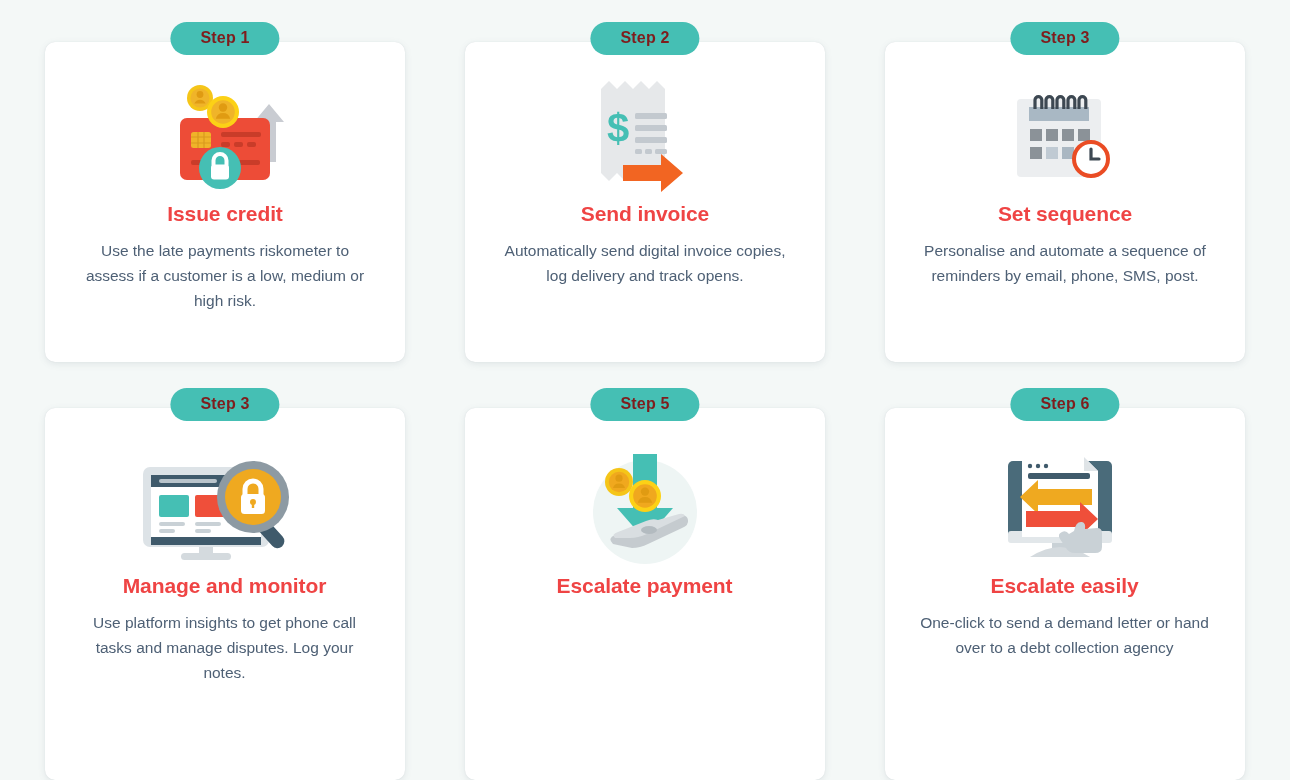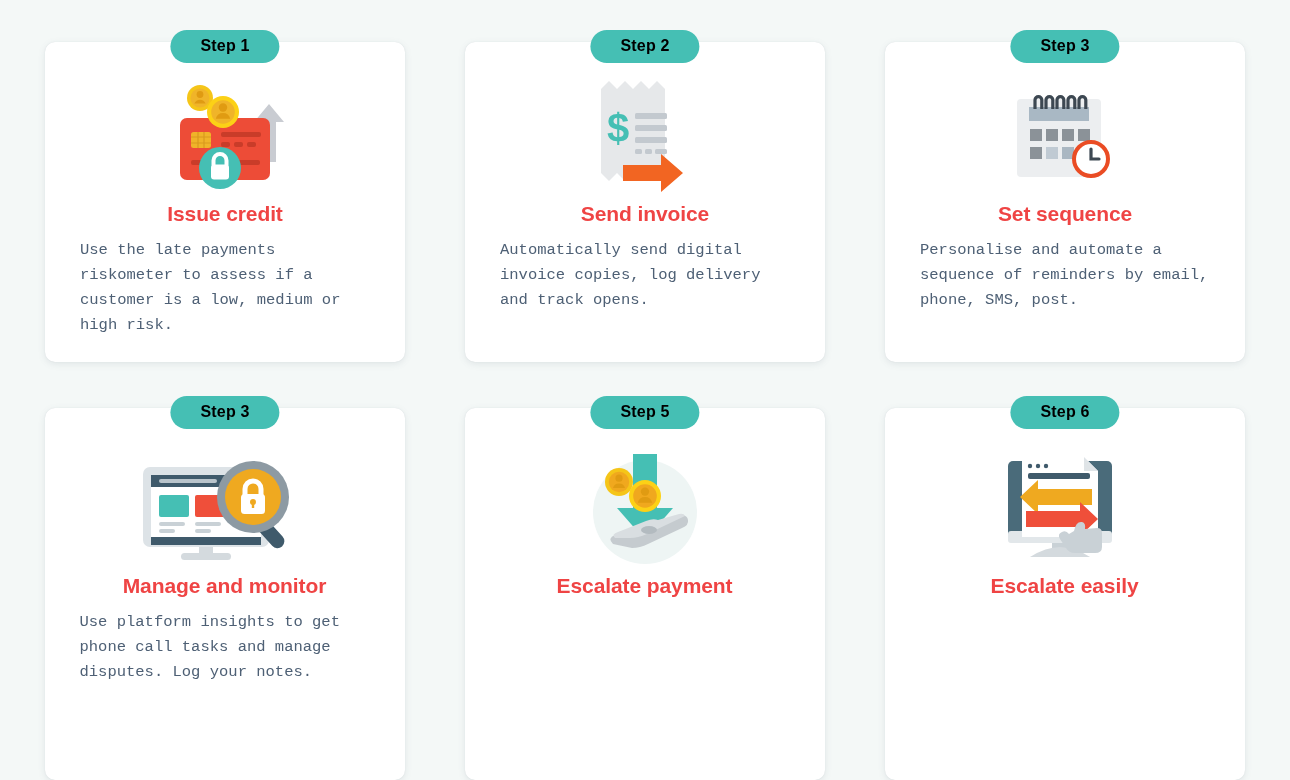--- a/index.html
+++ b/index.html
@@ -24,25 +24,25 @@
     row-gap: 26px;
   }
 
   .step-card-wrap {
     position: relative;
     padding-top: 20px;
   }
 
   .step-badge {
     position: absolute;
-    top: 8px;
+    top: 0;
     left: 50%;
     transform: translateX(-50%);
     background: #45bfb4;
-    color: #000000;
+    color: #7f1d1d;
     font-size: 16px;
     font-weight: bold;
     letter-spacing: 0.2px;
     padding: 8px 30px 9px 30px;
     border-radius: 22px;
     z-index: 5;
     white-space: nowrap;
     line-height: 1;
   }
 
@@ -72,23 +72,22 @@
     color: #ef4444;
     text-align: center;
     letter-spacing: -0.1px;
     margin-bottom: 12px;
   }
 
   .step-desc {
     font-size: 15.5px;
     line-height: 1.62;
     color: #4e6075;
-    text-align: left;
+    text-align: center;
     max-width: 290px;
-    font-family: Liberation Mono, monospace;
   }
 
   
   .row2 .step-card { padding-top: 42px; padding-left: 19px; }
   .row2 .icon-slot { height: 118px; }
 </style>
 </head>
 <body>
 
 <div class="steps-grid">
@@ -286,16 +285,17 @@
           <rect x="28" y="20" width="62" height="6" rx="2" fill="#3f5a6b"></rect>
 
           <path d="M92 36 v16 h-54 v9 l-18 -17 l18 -17 v9 Z" fill="#efa920"></path>
 
           <path d="M26 58 v16 h54 v9 l18 -17 l-18 -17 v9 Z" fill="#ef4f3a"></path>
 
           <path d="M74 78 q2 -10 8 -9 q4 1 3 7 l12 -1 q5 0 5 5 l0 14 q0 6 -7 6 l-20 0 q-6 0 -9 -5 l-6 -9 q-3 -5 2 -7 q4 -2 7 2 Z" fill="#c9d1d6"></path>
         </svg>
       </div>
       <div class="step-title">Escalate easily</div>
+      <div class="step-desc">One-click to send a demand letter or hand over to a debt collection agency</div>
     </div>
   </div>
 
 </div>
 
 </body></html>

